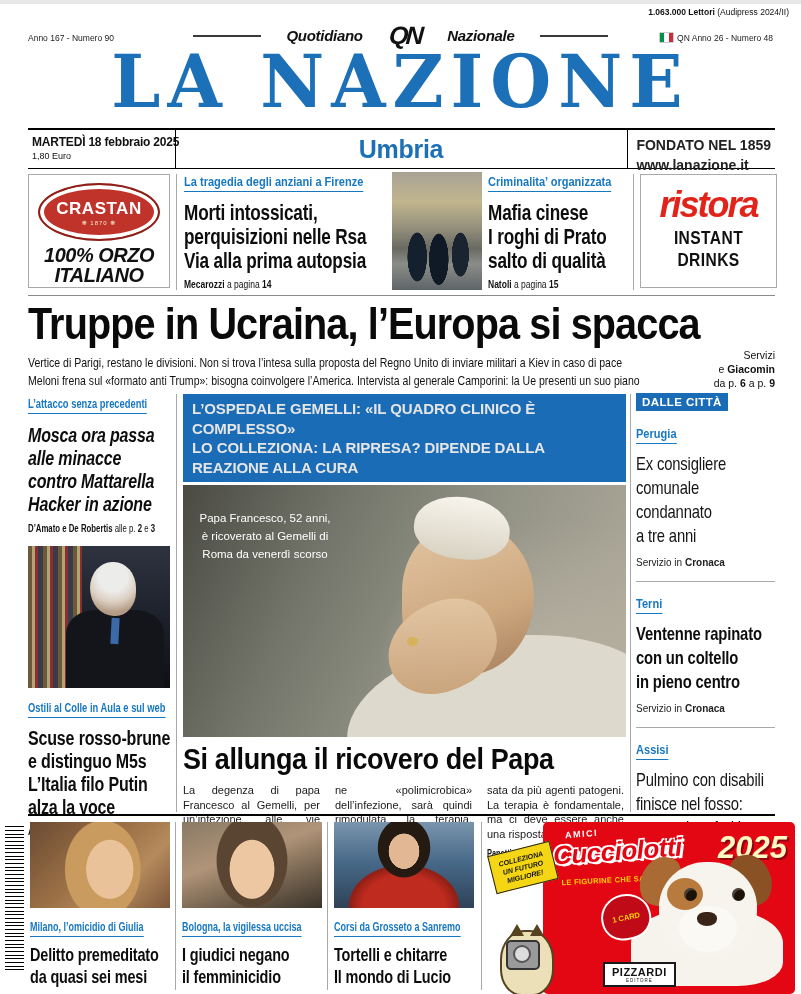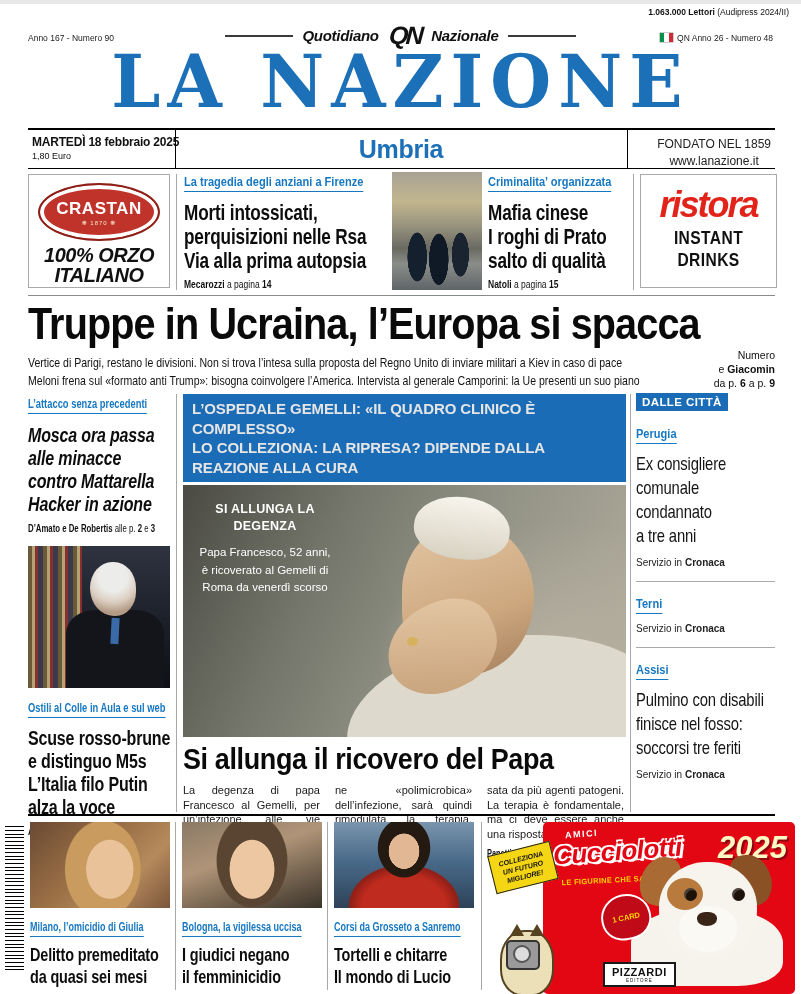--- a/index.html
+++ b/index.html
@@ -6,42 +6,42 @@
   #page{position:relative;width:801px;height:994px;background:#fff;margin:4px auto;
         font-family:"Liberation Sans",sans-serif;color:#111;overflow:hidden;}
   .abs{position:absolute;}
   .b{font-weight:bold;}
   .vline{position:absolute;width:1px;background:#a8a8a8;}
   .hline{position:absolute;background:#000;}
   .hline-gray{position:absolute;background:#8a8a8a;height:1px;}
 
   
   .readers{position:absolute;top:3px;right:12px;font-size:8.5px;color:#111;}
-  .qnrow{position:absolute;top:17px;left:0;width:100%;display:flex;align-items:center;justify-content:center;gap:10px;}
+  .qnrow{position:absolute;top:17px;left:0;width:100%;display:flex;align-items:center;justify-content:center;gap:26px;}
   .qnrule{width:68px;height:2px;background:#3a3a3a;}
   .quoti{font-size:15px;font-weight:bold;font-style:italic;letter-spacing:-.3px;}
   .qnlogo{font-size:25px;font-weight:bold;font-style:italic;letter-spacing:-2.5px;transform:skewX(-4deg);}
   .anno{position:absolute;top:29px;font-size:8.5px;color:#222;}
   .flag{display:inline-block;width:13px;height:9px;vertical-align:-1px;margin-right:4px;
         background:linear-gradient(90deg,#009246 0 33%,#fff 33% 66%,#ce2b37 66%);box-shadow:0 0 0 .5px #999;}
 
   
   .masthead{position:absolute;top:40px;left:0;width:100%;text-align:center;
             font-family:"DejaVu Serif","Liberation Serif",serif;font-weight:bold;
             font-size:70px;line-height:76px;letter-spacing:7px;color:#1c70b8;
             transform:scaleY(1.04);}
 
   
   .datebar{position:absolute;top:124px;left:28px;width:747px;height:38px;
            border-top:2px solid #000;border-bottom:1.5px solid #000;}
   .db-date{position:absolute;left:4px;top:5px;font-size:12px;font-weight:bold;letter-spacing:-.2px;}
   .db-price{position:absolute;left:4px;top:21px;font-size:9px;}
   .db-edition{position:absolute;left:148px;width:450px;top:0;height:38px;line-height:38px;
               text-align:center;font-size:25px;font-weight:bold;color:#1c70b8;letter-spacing:-.3px;}
-  .db-right{position:absolute;right:4px;top:6px;text-align:center;font-size:12px;line-height:1.4;color:#222;}
+  .db-right{position:absolute;right:4px;top:6px;text-align:left;font-size:14px;line-height:1.4;color:#222;font-weight:bold;}
 
   
   .kicker{color:#1778c2;font-weight:bold;font-size:13px;display:inline-block;
           border-bottom:1.5px solid #1778c2;padding-bottom:2px;white-space:nowrap;
           transform:scaleX(.85);transform-origin:left bottom;}
   .kicker.narrow{transform:scaleX(.72);}
   .hl .ln{white-space:nowrap;transform-origin:left;font-weight:bold;color:#0d0d0d;letter-spacing:-.2px;}
   .by{font-size:10px;color:#111;}
   .by .in{display:inline-block;white-space:nowrap;transform:scaleX(.85);transform-origin:left;}
 
@@ -251,21 +251,21 @@
     <div class="ristora-brand">ristora</div>
     <div class="ristora-sub">INSTANT DRINKS</div>
   </div>
 
   <div class="hline-gray" style="left:28px;top:291px;width:747px;"></div>
 
   <div class="mainhl">Truppe in Ucraina, l’Europa si spacca</div>
   <div class="deck" style="top:351px;">Vertice di Parigi, restano le divisioni. Non si trova l’intesa sulla proposta del Regno Unito di inviare militari a Kiev in caso di pace</div>
   <div class="deck" style="top:369px;">Meloni frena sul «formato anti Trump»: bisogna coinvolgere l’America. Intervista al generale Camporini: la Ue presenti un suo piano</div>
   <div class="services">
-    <div>Numero</div>
+    <div>Servizi</div>
     <div><span>e </span><span class="b">Giacomin</span></div>
     <div><span>da p. </span><span class="b">6</span><span> a p. </span><span class="b">9</span></div>
   </div>
 
   <div class="vline" style="left:176px;top:390px;height:418px;"></div>
   <div class="vline" style="left:630px;top:390px;height:418px;"></div>
 
   <div class="leftcol">
     <div><span class="kicker narrow">L’attacco senza precedenti</span></div>
     <div class="hl hl-left" style="margin-top:10px;font-style:italic;">
@@ -300,21 +300,20 @@
       <div>L’OSPEDALE GEMELLI: «IL QUADRO CLINICO È COMPLESSO»</div>
       <div>LO COLLEZIONA: LA RIPRESA? DIPENDE DALLA REAZIONE ALLA CURA</div>
     </div>
     <div class="ph-pope">
       <div class="p-shoulder"></div>
       <div class="p-head"></div>
       <div class="p-zucc"></div>
       <div class="p-hand"></div>
       <div class="p-ring"></div>
       <div class="p-cap">
-        <div class="p-cap-title">SI ALLUNGA LA DEGENZA</div>
         <div class="p-cap-body">Papa Francesco, 52 anni, è ricoverato al Gemelli di Roma da venerdì scorso</div>
       </div>
     </div>
     <div class="popehl">Si allunga il ricovero del Papa</div>
     <div class="bodyrow">
       <div class="bodycol">La degenza di papa Francesco al Gemelli, per un’infezione alle vie respiratorie, si allunga. Gli esami certificano un «quadro clinico complesso» e un’origi-</div>
       <div class="bodycol">ne «polimicrobica» dell’infezione, sarà quindi rimodulata la terapia. Claudio Micheletto, presidente degli pneumologi italiani: «Il Papa ha un’infezione cau-</div>
       <div class="bodycol">
         <div>sata da più agenti patogeni. La terapia è fondamentale, ma ci deve essere anche una risposta immunitaria».</div>
         <div class="by" style="margin-top:5px;">
@@ -331,20 +330,25 @@
     <div class="hl hl-city light" style="margin-top:8px;">
       <div class="ln">Ex consigliere</div>
       <div class="ln">comunale</div>
       <div class="ln">condannato</div>
       <div class="ln">a tre anni</div>
     </div>
     <div class="service"><span>Servizio in </span><span class="b">Cronaca</span></div>
     <div class="citydiv"></div>
 
     <div><span class="kicker">Terni</span></div>
+    <div class="hl hl-city" style="margin-top:8px;">
+      <div class="ln">Ventenne rapinato</div>
+      <div class="ln">con un coltello</div>
+      <div class="ln">in pieno centro</div>
+    </div>
     <div class="service"><span>Servizio in </span><span class="b">Cronaca</span></div>
     <div class="citydiv"></div>
 
     <div><span class="kicker">Assisi</span></div>
     <div class="hl hl-city light" style="margin-top:8px;">
       <div class="ln">Pulmino con disabili</div>
       <div class="ln">finisce nel fosso:</div>
       <div class="ln">soccorsi tre feriti</div>
     </div>
     <div class="service"><span>Servizio in </span><span class="b">Cronaca</span></div>

